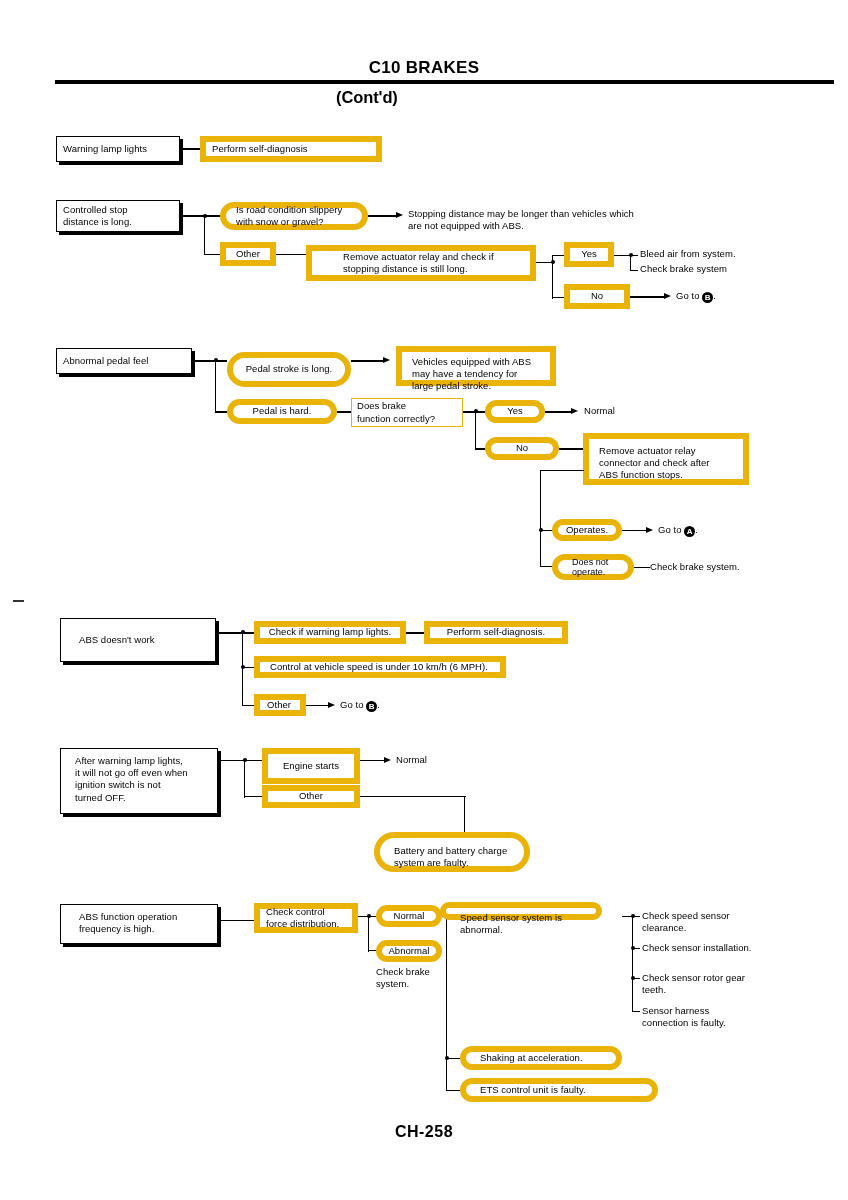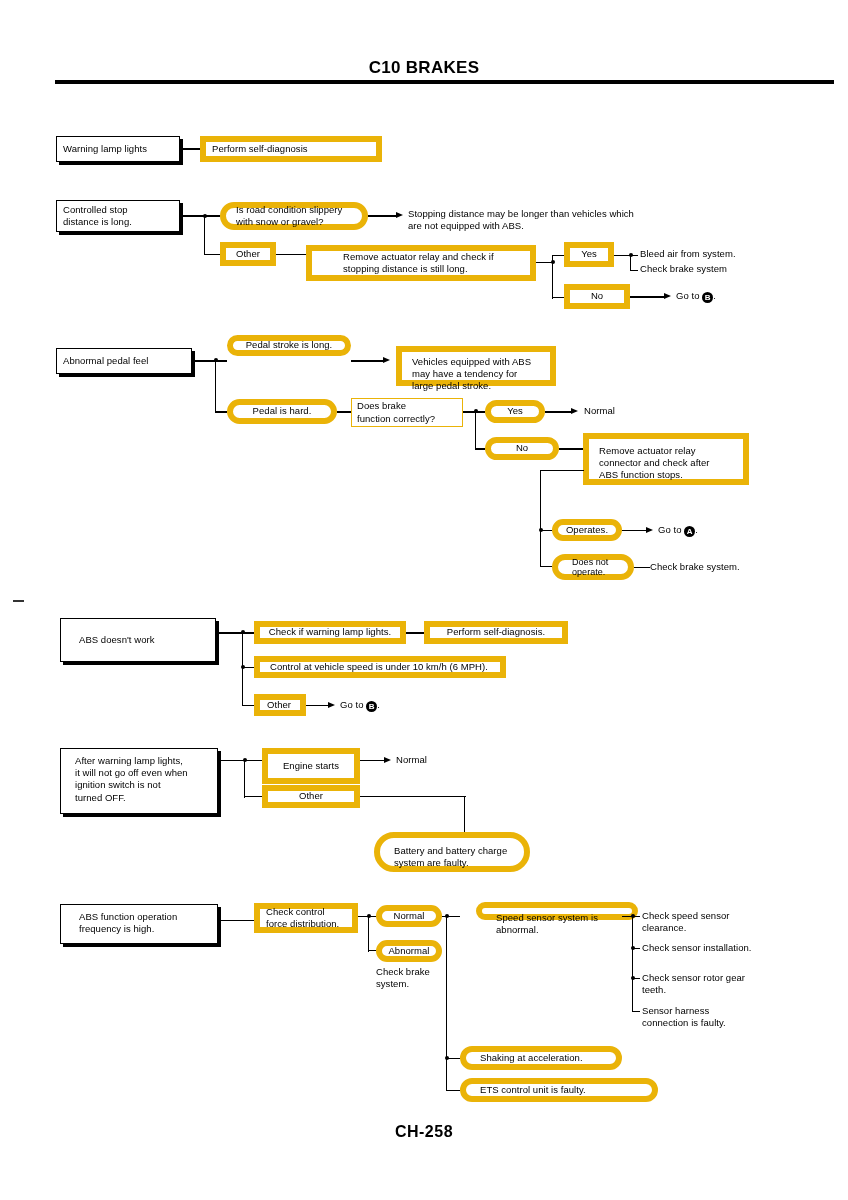--- a/index.html
+++ b/index.html
@@ -65,20 +65,21 @@
   .scan-mark{position:absolute;background:#000;opacity:.8;}
 </style>
 </head>
 <body>
 
 <div id="page-header">
   <div id="header-title">C10 BRAKES</div>
 </div>
 <div id="header-rule"></div>
 <div id="section-title">
+  <div>(Cont'd)</div>
 </div>
 
 <div class="node heavy" style="left:56px;top:136px;width:124px;height:26px;">Warning lamp lights</div>
 <div class="h" style="left:180px;top:148.3px;width:20px;"></div>
 <div class="node" style="left:200px;top:136px;width:182px;height:26px;">Perform self-diagnosis</div>
 
 <div class="node heavy" style="left:56px;top:200px;width:124px;height:32px;white-space:pre-line;">Controlled stop
 distance is long.</div>
 
 <div class="h" style="left:180px;top:215.3px;width:25px;"></div>
@@ -121,21 +122,21 @@
   <span>Go to </span><span class="circled">B</span><span>.</span>
 </div>
 
 <div class="node heavy" style="left:56px;top:348px;width:136px;height:26px;">Abnormal pedal feel</div>
 <div class="h" style="left:192px;top:360.3px;width:25px;"></div>
 <div class="v" style="left:215px;top:360.3px;height:52px;"></div>
 <div class="dot" style="left:214px;top:358.3px;"></div>
 <div class="h" style="left:215px;top:360.3px;width:12px;"></div>
 <div class="h" style="left:215px;top:411.3px;width:12px;"></div>
 
-<div class="node rounded center" style="left:227px;top:335px;width:124px;height:21px;">Pedal stroke is long.</div>
+<div class="node rounded center" style="left:227px;top:352px;width:124px;height:35px;">Pedal stroke is long.</div>
 <div class="h" style="left:351px;top:360.3px;width:34px;"></div>
 <div class="arrow" style="left:383px;top:357.3px;"></div>
 <div class="node" style="left:396px;top:346px;width:160px;height:40px;white-space:pre-line;align-items:flex-start;padding-top:4px;padding-left:10px;">Vehicles equipped with ABS
 may have a tendency for
 large pedal stroke.</div>
 
 <div class="node rounded center" style="left:227px;top:399px;width:110px;height:25px;">Pedal is hard.</div>
 <div class="h" style="left:337px;top:411.3px;width:14px;"></div>
 <div class="node thick" style="left:351px;top:398px;width:112px;height:29px;white-space:pre-line;padding-left:5px;">Does brake
 function correctly?</div>
@@ -238,21 +239,21 @@
 system.</div>
 
 <div class="h" style="left:442px;top:916px;width:12px;"></div>
 <div class="v" style="left:446px;top:916px;height:174px;"></div>
 <div class="dot" style="left:445px;top:914px;"></div>
 <div class="h" style="left:446px;top:916px;width:14px;"></div>
 <div class="dot" style="left:445px;top:1056px;"></div>
 <div class="h" style="left:446px;top:1058px;width:14px;"></div>
 <div class="h" style="left:446px;top:1090px;width:14px;"></div>
 
-<div class="node rounded" style="left:476px;top:902px;width:162px;height:16px;white-space:pre-line;align-items:flex-start;padding-top:4px;padding-left:14px;">Speed sensor system is
+<div class="node rounded" style="left:440px;top:902px;width:162px;height:16px;white-space:pre-line;align-items:flex-start;padding-top:4px;padding-left:14px;">Speed sensor system is
 abnormal.</div>
 
 <div class="h" style="left:622px;top:916px;width:12px;"></div>
 <div class="v" style="left:632px;top:916px;height:96px;"></div>
 <div class="dot" style="left:631px;top:914px;"></div>
 <div class="h" style="left:632px;top:916px;width:8px;"></div>
 <div class="dot" style="left:631px;top:946px;"></div>
 <div class="h" style="left:632px;top:948px;width:8px;"></div>
 <div class="dot" style="left:631px;top:976px;"></div>
 <div class="h" style="left:632px;top:978px;width:8px;"></div>

